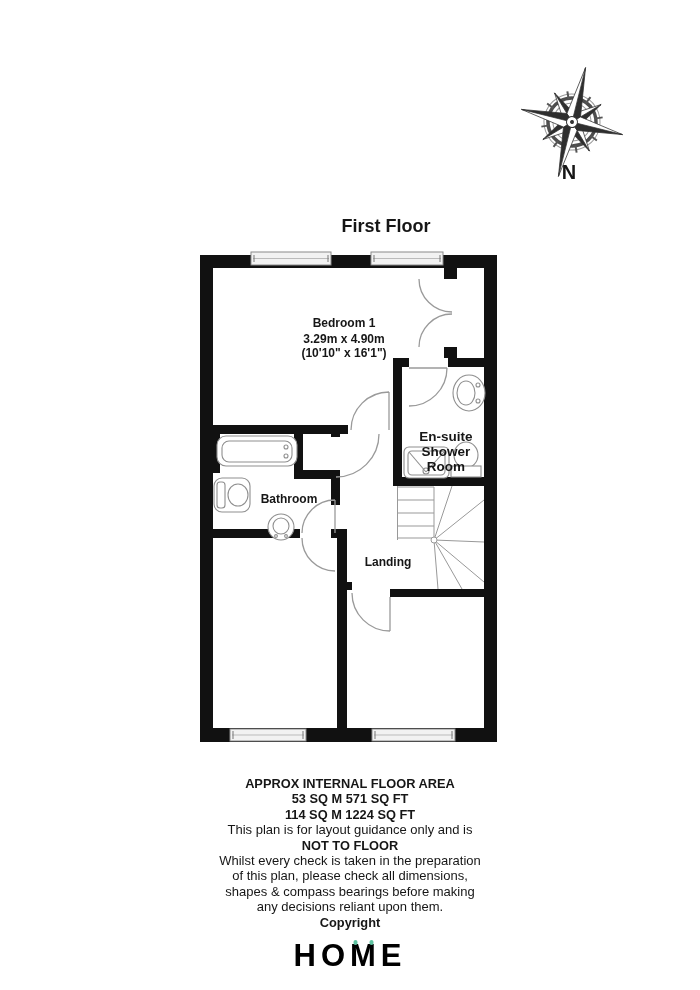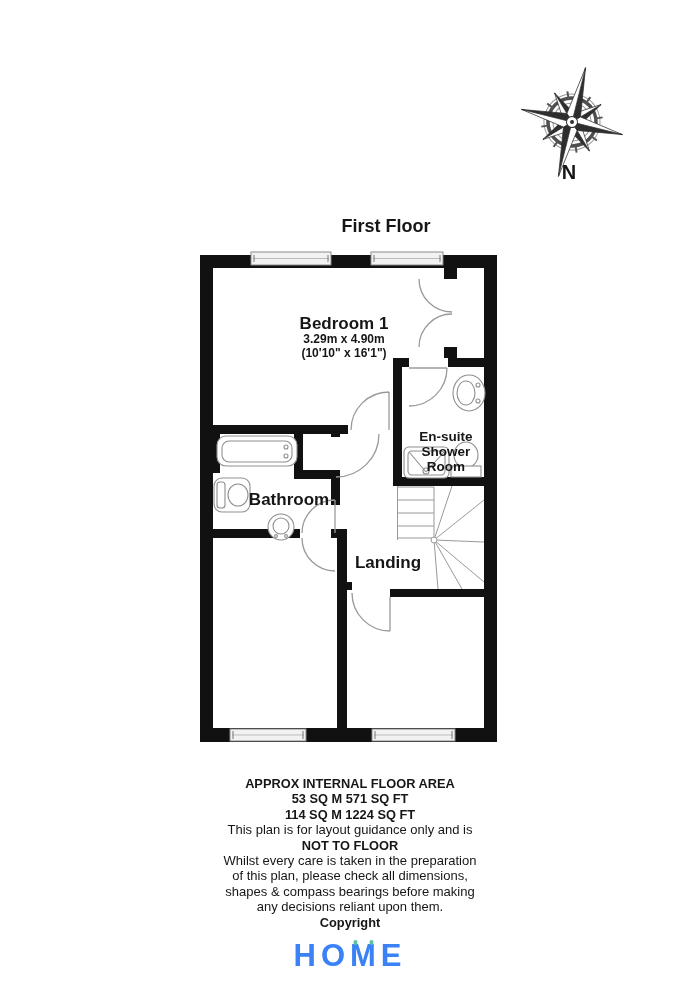--- a/index.html
+++ b/index.html
@@ -1,30 +1,30 @@
 <!DOCTYPE html>
 <html><head>
 <meta charset="utf-8">
 <style>
   html,body{margin:0;padding:0;background:#ffffff;}
   .page{position:relative;width:700px;height:990px;background:#ffffff;overflow:hidden;
         font-family:"Liberation Sans",sans-serif;color:#161616;}
   svg{position:absolute;left:0;top:0;}
   .lbl{position:absolute;transform:translateX(-50%);text-align:center;white-space:nowrap;}
   .title{font-weight:700;font-size:18px;margin-left:40px;}
-  .room-name{font-weight:700;font-size:17px;line-height:17px;}
+  .room-name{font-weight:700;font-size:12px;line-height:17px;}
   .room-dim{font-weight:700;font-size:12px;line-height:14px;}
   .ensuite-line{font-weight:700;font-size:13.5px;line-height:15px;}
   .n-label{font-weight:700;font-size:20px;}
   .footer{position:absolute;left:350px;top:776px;transform:translateX(-50%);
           width:420px;text-align:center;}
   .f-line{font-size:13px;line-height:15.4px;font-weight:400;}
   .f-bold{font-weight:700;font-size:12.8px;}
   .logo{position:absolute;left:350px;top:939px;transform:translateX(-50%);
-        font-size:31px;font-weight:600;letter-spacing:5px;color:#3b82f6;line-height:34px;}
+        font-size:31px;font-weight:600;letter-spacing:5px;color:#000000;line-height:34px;}
   .logo .seg{display:inline-block;}
   .logo .m{position:relative;display:inline-block;}
   .logo .m::before,.logo .m::after{content:"";position:absolute;width:4.5px;height:4.5px;
         border-radius:50%;background:#5EC3A1;top:1px;}
   .logo .m::before{left:3px;}
   .logo .m::after{right:7px;}
 </style>
 </head>
 <body>
 
@@ -209,21 +209,21 @@
   <div class="lbl room-name" style="left:388px;top:554px;">Landing</div>
 
 
 
   <div class="footer">
     <div class="f-line f-bold">APPROX INTERNAL FLOOR AREA</div>
     <div class="f-line f-bold">53 SQ M 571 SQ FT</div>
     <div class="f-line f-bold">114 SQ M 1224 SQ FT</div>
     <div class="f-line">This plan is for layout guidance only and is</div>
     <div class="f-line f-bold">NOT TO FLOOR</div>
-    <div class="f-line">Whilst every care is taken in the preparation</div>
+    <div class="f-line">Whilst every check is taken in the preparation</div>
     <div class="f-line">of this plan, please check all dimensions,</div>
     <div class="f-line">shapes &amp; compass bearings before making</div>
     <div class="f-line">any decisions reliant upon them.</div>
     <div class="f-line f-bold">Copyright</div>
   </div>
 
   <div class="logo">
     <span class="seg">HO</span><span class="seg m">M</span><span class="seg">E</span>
   </div>
 

